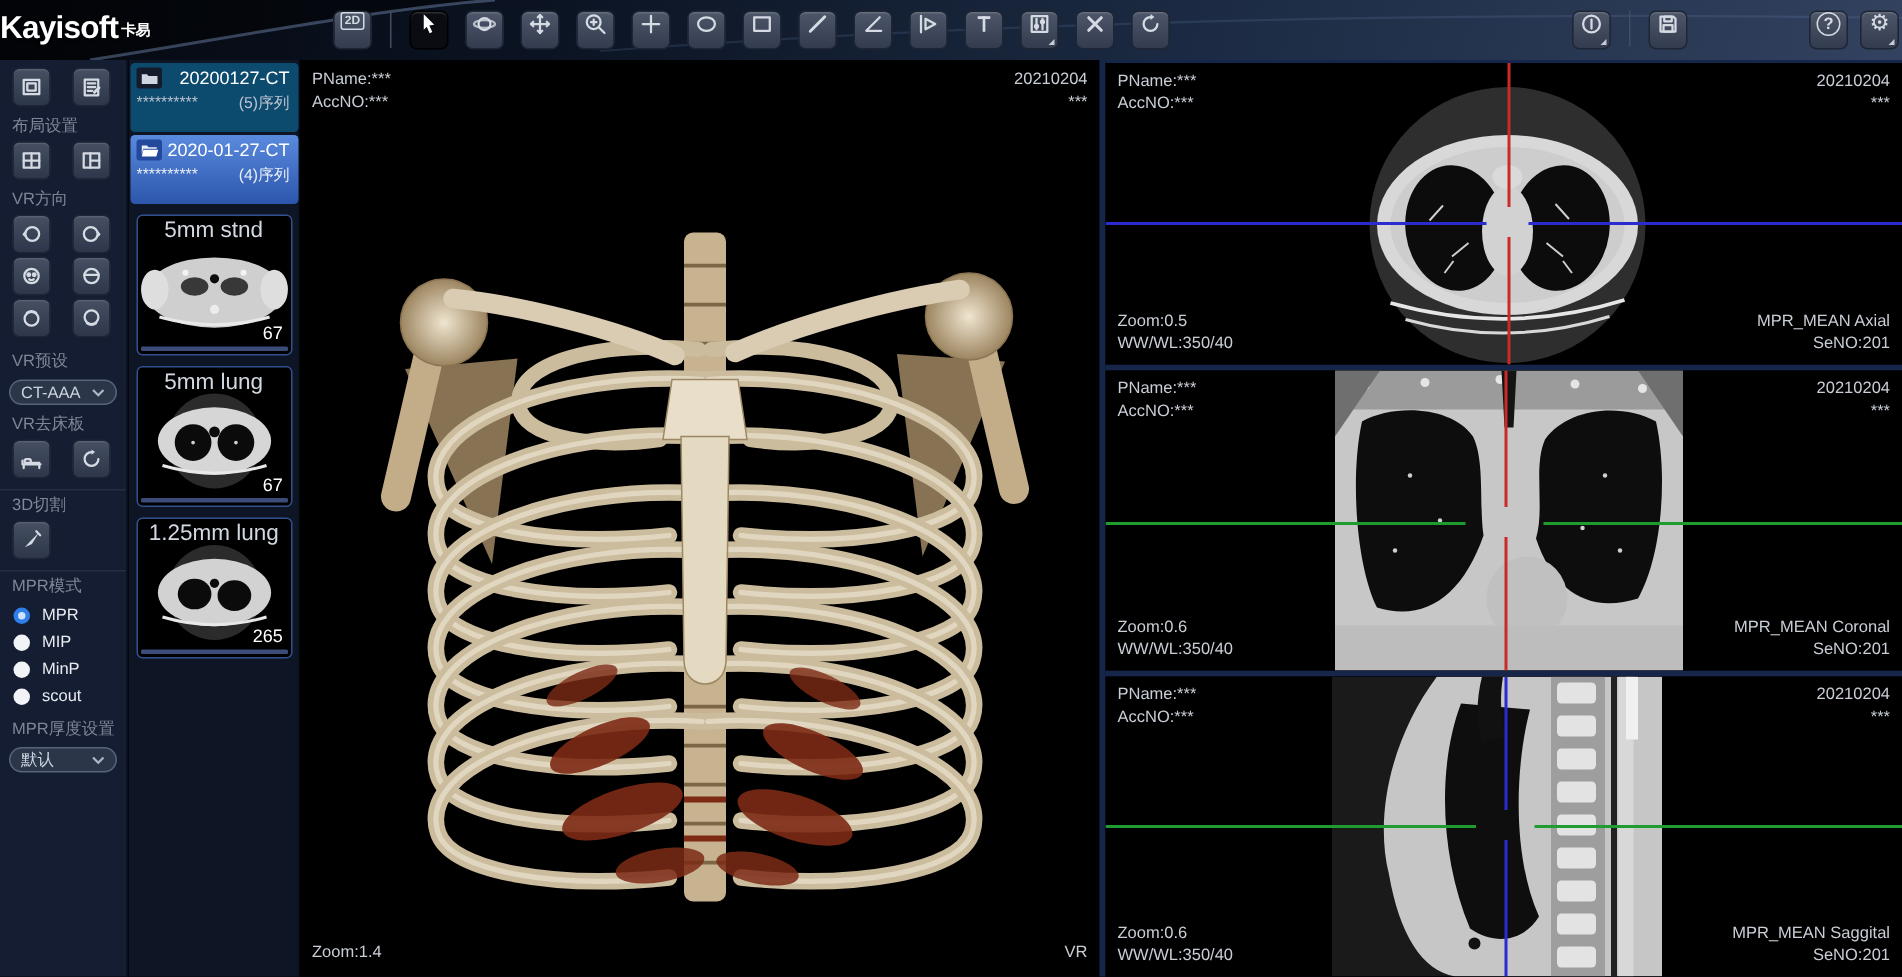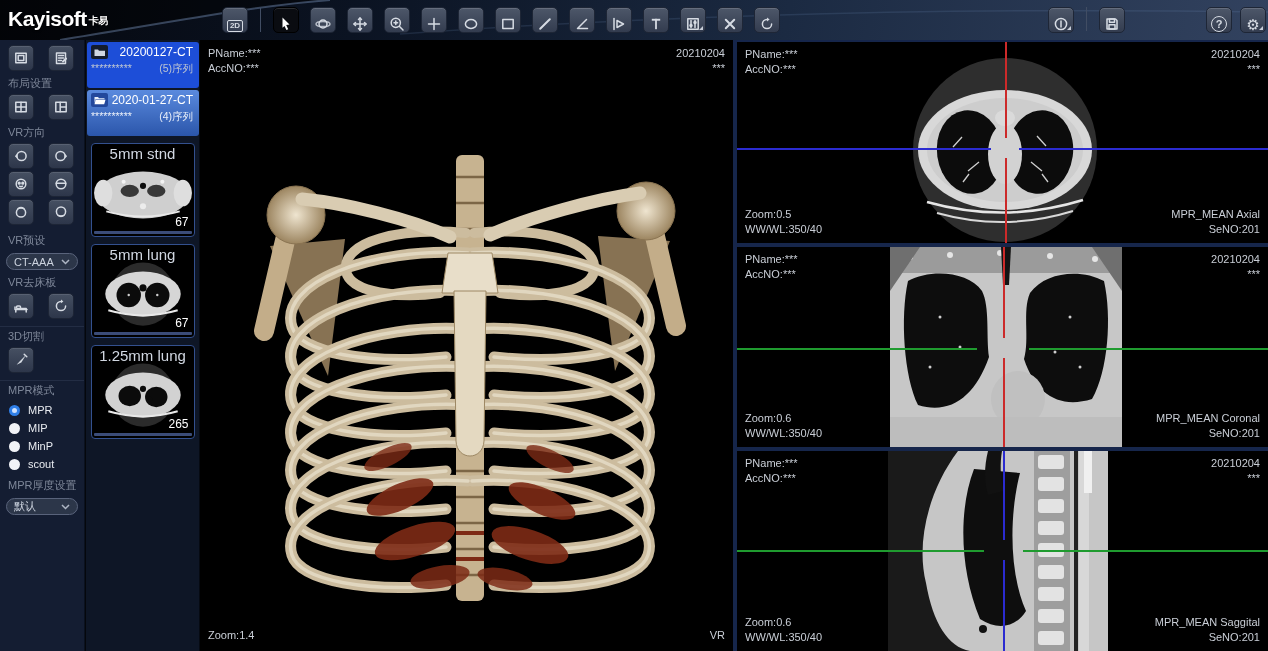--- a/index.html
+++ b/index.html
@@ -3,26 +3,26 @@
 <meta charset="utf-8">
 <style>
 *{margin:0;padding:0;box-sizing:border-box}
 html,body{width:1268px;height:651px;background:#05070c;overflow:hidden;
   font-family:"Liberation Sans",sans-serif;-webkit-font-smoothing:antialiased}
 
 
 #topbar{position:absolute;left:0;top:0;width:1268px;height:40px;
   background:linear-gradient(100deg,#05080f 0%,#0b1322 28%,#1b2a42 62%,#32425f 100%);}
 #topbar .swoosh{position:absolute;left:0;top:0;pointer-events:none}
-#logo{position:absolute;left:8px;top:7px;color:#fff;font-size:21px;font-weight:bold;
+#logo{position:absolute;left:0;top:7px;color:#fff;font-size:21px;font-weight:bold;
   letter-spacing:-0.5px;text-shadow:0 1px 2px #000}
 #logo .cn{font-size:10px;font-weight:bold;margin-left:2px;vertical-align:2px}
 .tbtn{width:26px;height:26px;border-radius:5px;flex:0 0 auto;position:relative;
   background:linear-gradient(#4d5769,#333c4f);border:1px solid #1e2636;
-  box-shadow:inset 0 1px 0 rgba(255,255,255,.14);display:flex;align-items:flex-end;justify-content:center;cursor:pointer}
+  box-shadow:inset 0 1px 0 rgba(255,255,255,.14);display:flex;align-items:flex-start;justify-content:center;cursor:pointer}
 .tbtn.active{background:#0a0c11;border-color:#000}
 .tbtn.corner::after{content:"";position:absolute;right:2px;bottom:2px;
   border-left:4px solid transparent;border-bottom:4px solid #c7cdd8}
 #tools-left{position:absolute;left:222px;top:7px;display:flex;gap:11px;align-items:center}
 #tools-mid{position:absolute;left:1048px;top:7px;display:flex;gap:11px}
 #tools-right{position:absolute;right:2px;top:7px;display:flex;gap:8px}
 .tdiv{width:1px;height:24px;background:#414d63;margin:0 1px}
 .box2d{font-size:8px;font-weight:bold;color:#d6dbe3;border:1.4px solid #d6dbe3;
   border-radius:2px;padding:1px 2px;line-height:1}
 .glyph{color:#d6dbe3;font-size:15px;line-height:1}
@@ -45,21 +45,21 @@
 .radiorow{display:flex;align-items:center;padding:3px 0 3px 9px;cursor:pointer}
 .radio{width:11px;height:11px;border-radius:50%;background:#f1f3f7;position:relative;flex:0 0 auto}
 .radio.sel{background:#2f7fe8}
 .radio.sel::after{content:"";position:absolute;inset:3px;border-radius:50%;background:#cfe2ff}
 .radiolabel{font-size:11px;color:#e8ebf0;margin-left:8px}
 
 
 #series{position:absolute;left:86px;top:40px;width:114px;height:611px;background:#0e1626;
   padding:2px 0 0 0;border-right:1px solid #060a12}
 .study{width:112px;margin:0 1px 2px 1px;height:46px;border-radius:3px;padding:3px 6px 0 4px;cursor:pointer}
-.study.s0{background:#1d4ed8}
+.study.s0{background:#0c4a6e}
 .study.s1{background:linear-gradient(#5a8ade,#2b56ab)}
 .study .row1{display:flex;align-items:center}
 .study .ficon{width:17px;height:14px;border-radius:2px;display:flex;align-items:center;justify-content:center}
 .s0 .ficon{background:#141c2c}
 .s1 .ficon{background:#23489c}
 .study .title{flex:1;text-align:right;font-size:12px;color:#fff;white-space:nowrap}
 .study .row2{display:flex;justify-content:space-between;margin-top:3px;font-size:10.5px}
 .s0 .row2{color:#bcc4d2}
 .s1 .row2{color:#e9eff9}
 .thumb{width:104px;height:94px;margin:7px auto 0 auto;border:1px solid #33508e;border-radius:4px;

